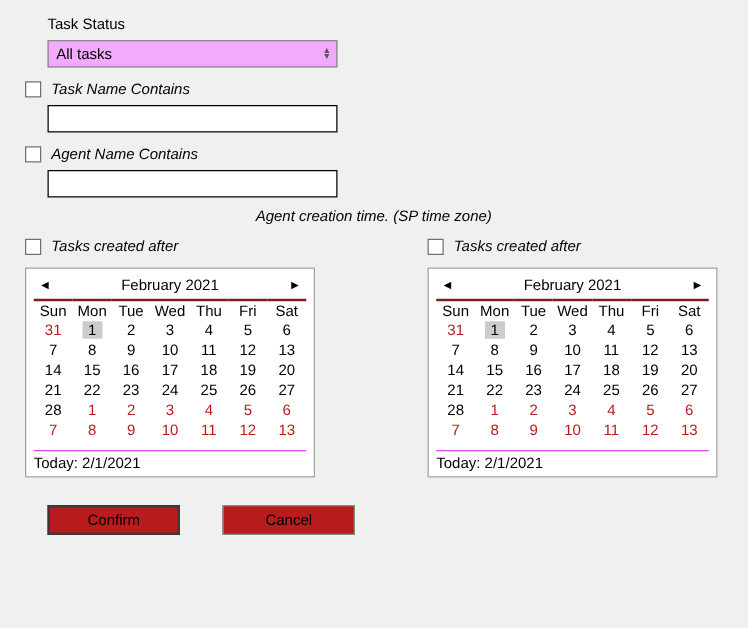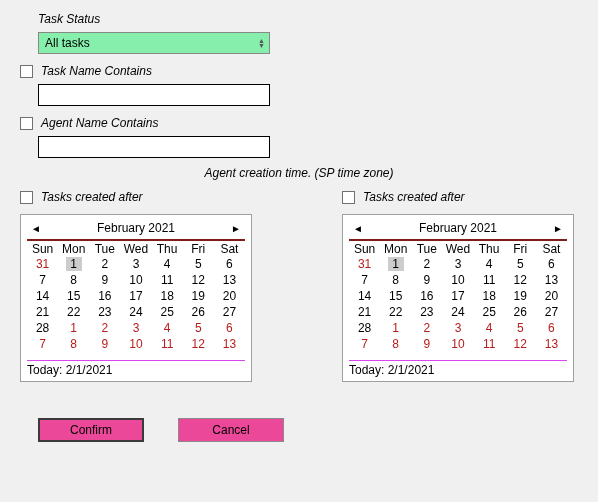--- a/index.html
+++ b/index.html
@@ -11,34 +11,33 @@
     font-size: 12px;
     color: #000;
     width: 598px;
     height: 502px;
     overflow: hidden;
   }
   .panel {
     padding: 8px 12px 12px 12px;
   }
   .section-label {
-    font-style: italic;
     margin: 4px 0 6px 26px;
   }
   .section-label-center {
     font-style: italic;
     text-align: center;
     margin: 8px 0 10px 0;
   }
   .dropdown {
     margin-left: 26px;
     width: 232px;
     height: 22px;
     border: 1px solid #888;
-    background: #86efac;
+    background: #f0abfc;
     display: flex;
     align-items: center;
     justify-content: space-between;
     padding: 0 4px 0 6px;
     font-size: 12px;
   }
   .dropdown .arrows {
     display: flex;
     flex-direction: column;
     line-height: 5px;
@@ -136,27 +135,26 @@
     margin-top: 8px;
   }
   .btn-row {
     display: flex;
     gap: 34px;
     margin: 22px 0 0 26px;
   }
   .btn {
     width: 106px;
     height: 24px;
-    background: #ec4899;
+    background: #b91c1c;
     border: 1px solid #8a8a8a;
     display: flex;
     align-items: center;
     justify-content: center;
     font-size: 12px;
-    margin-top: 14px;
   }
   .btn.primary {
     border: 2px solid #3a3a3a;
   }
 </style>
 </head>
 <body>
 
 <div class="panel">
 

